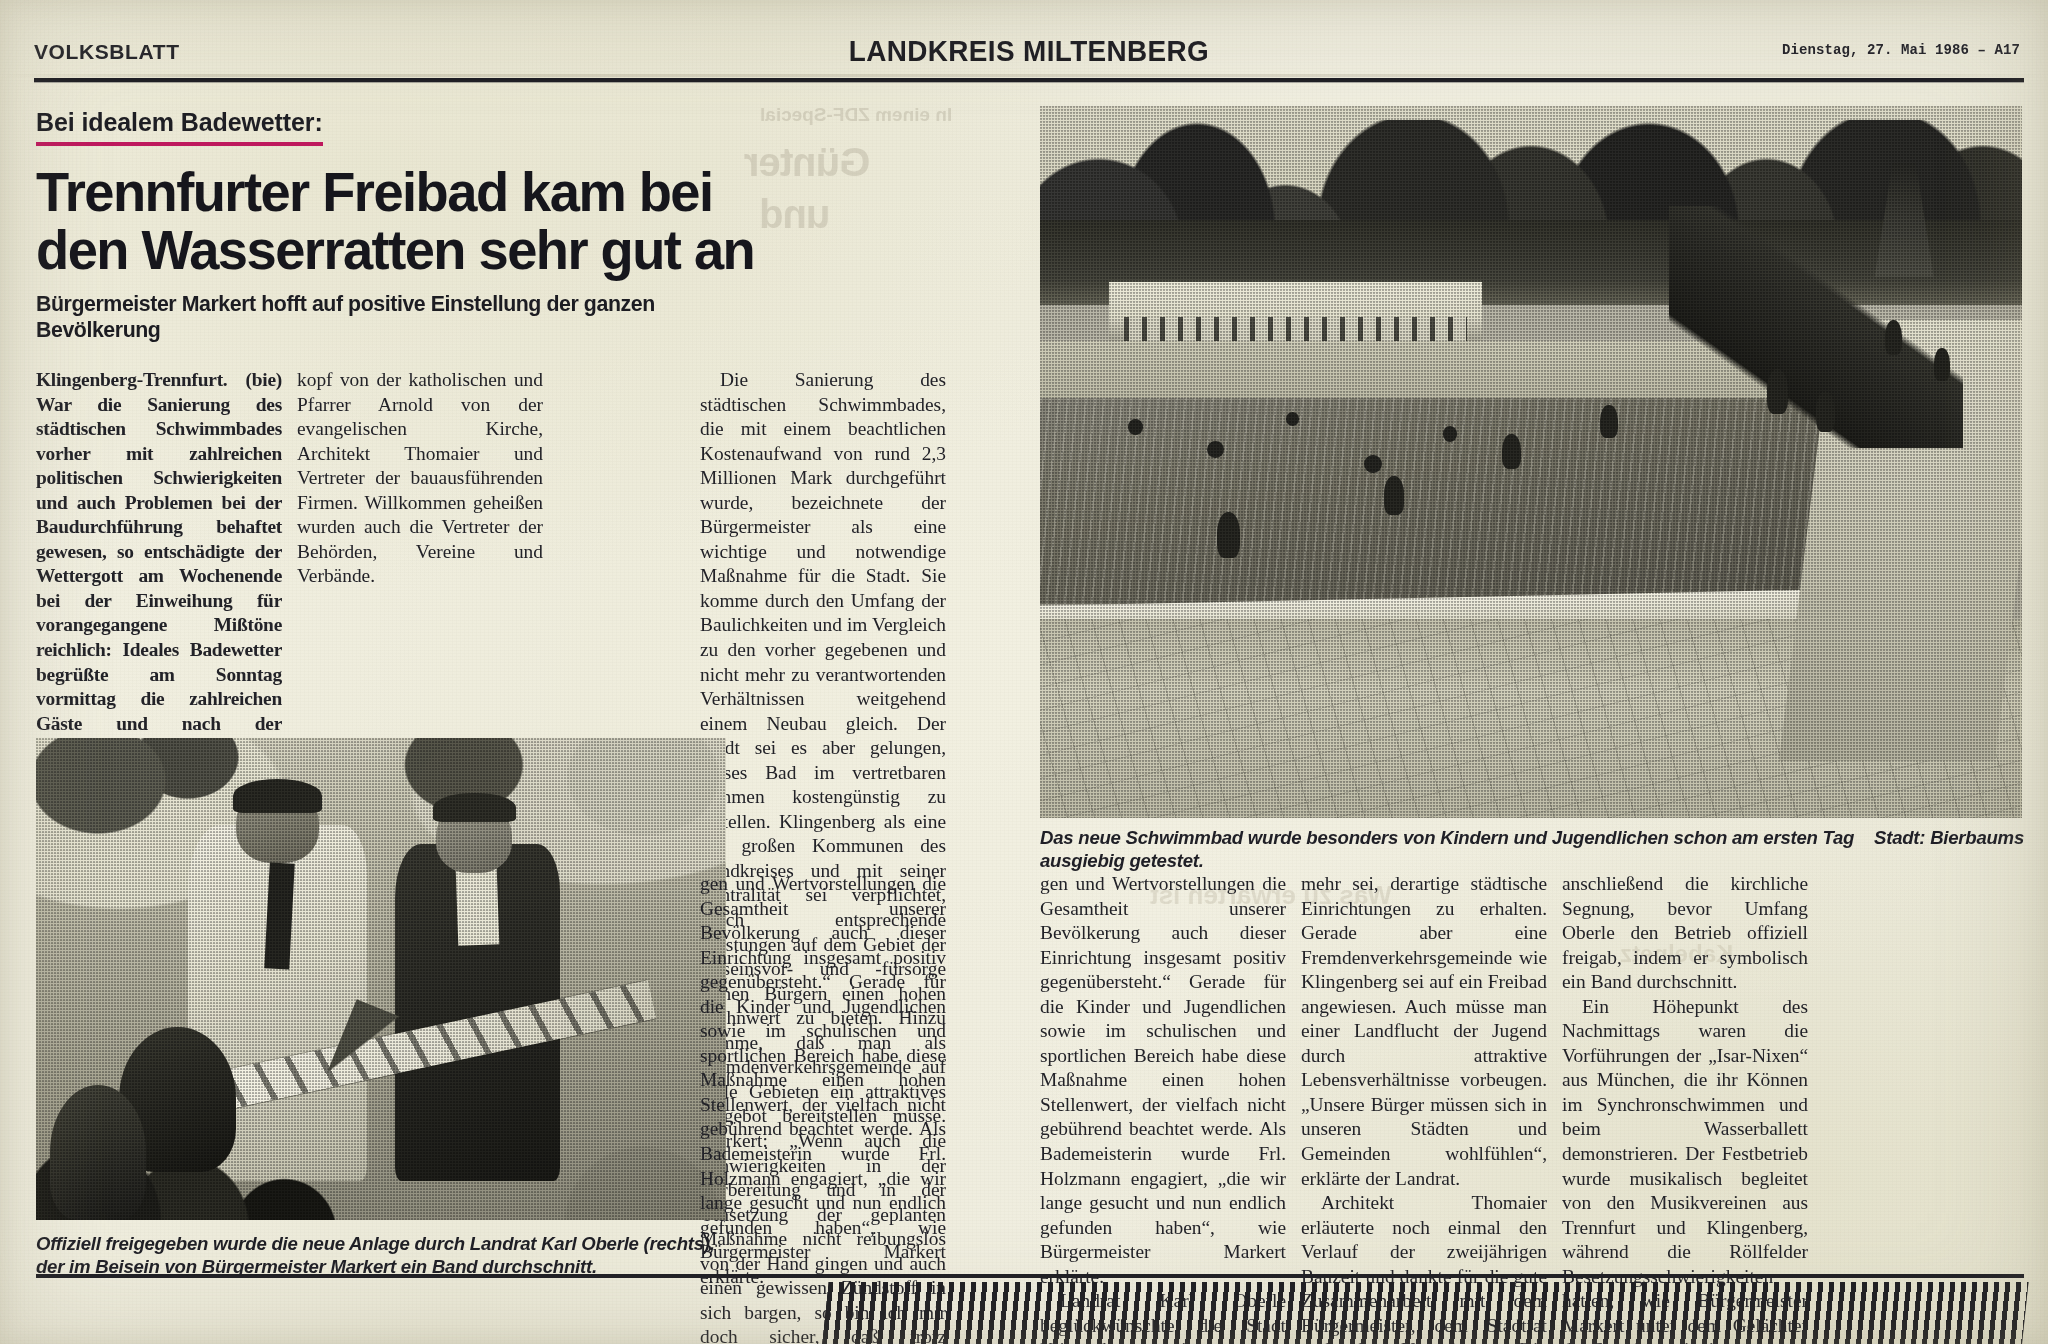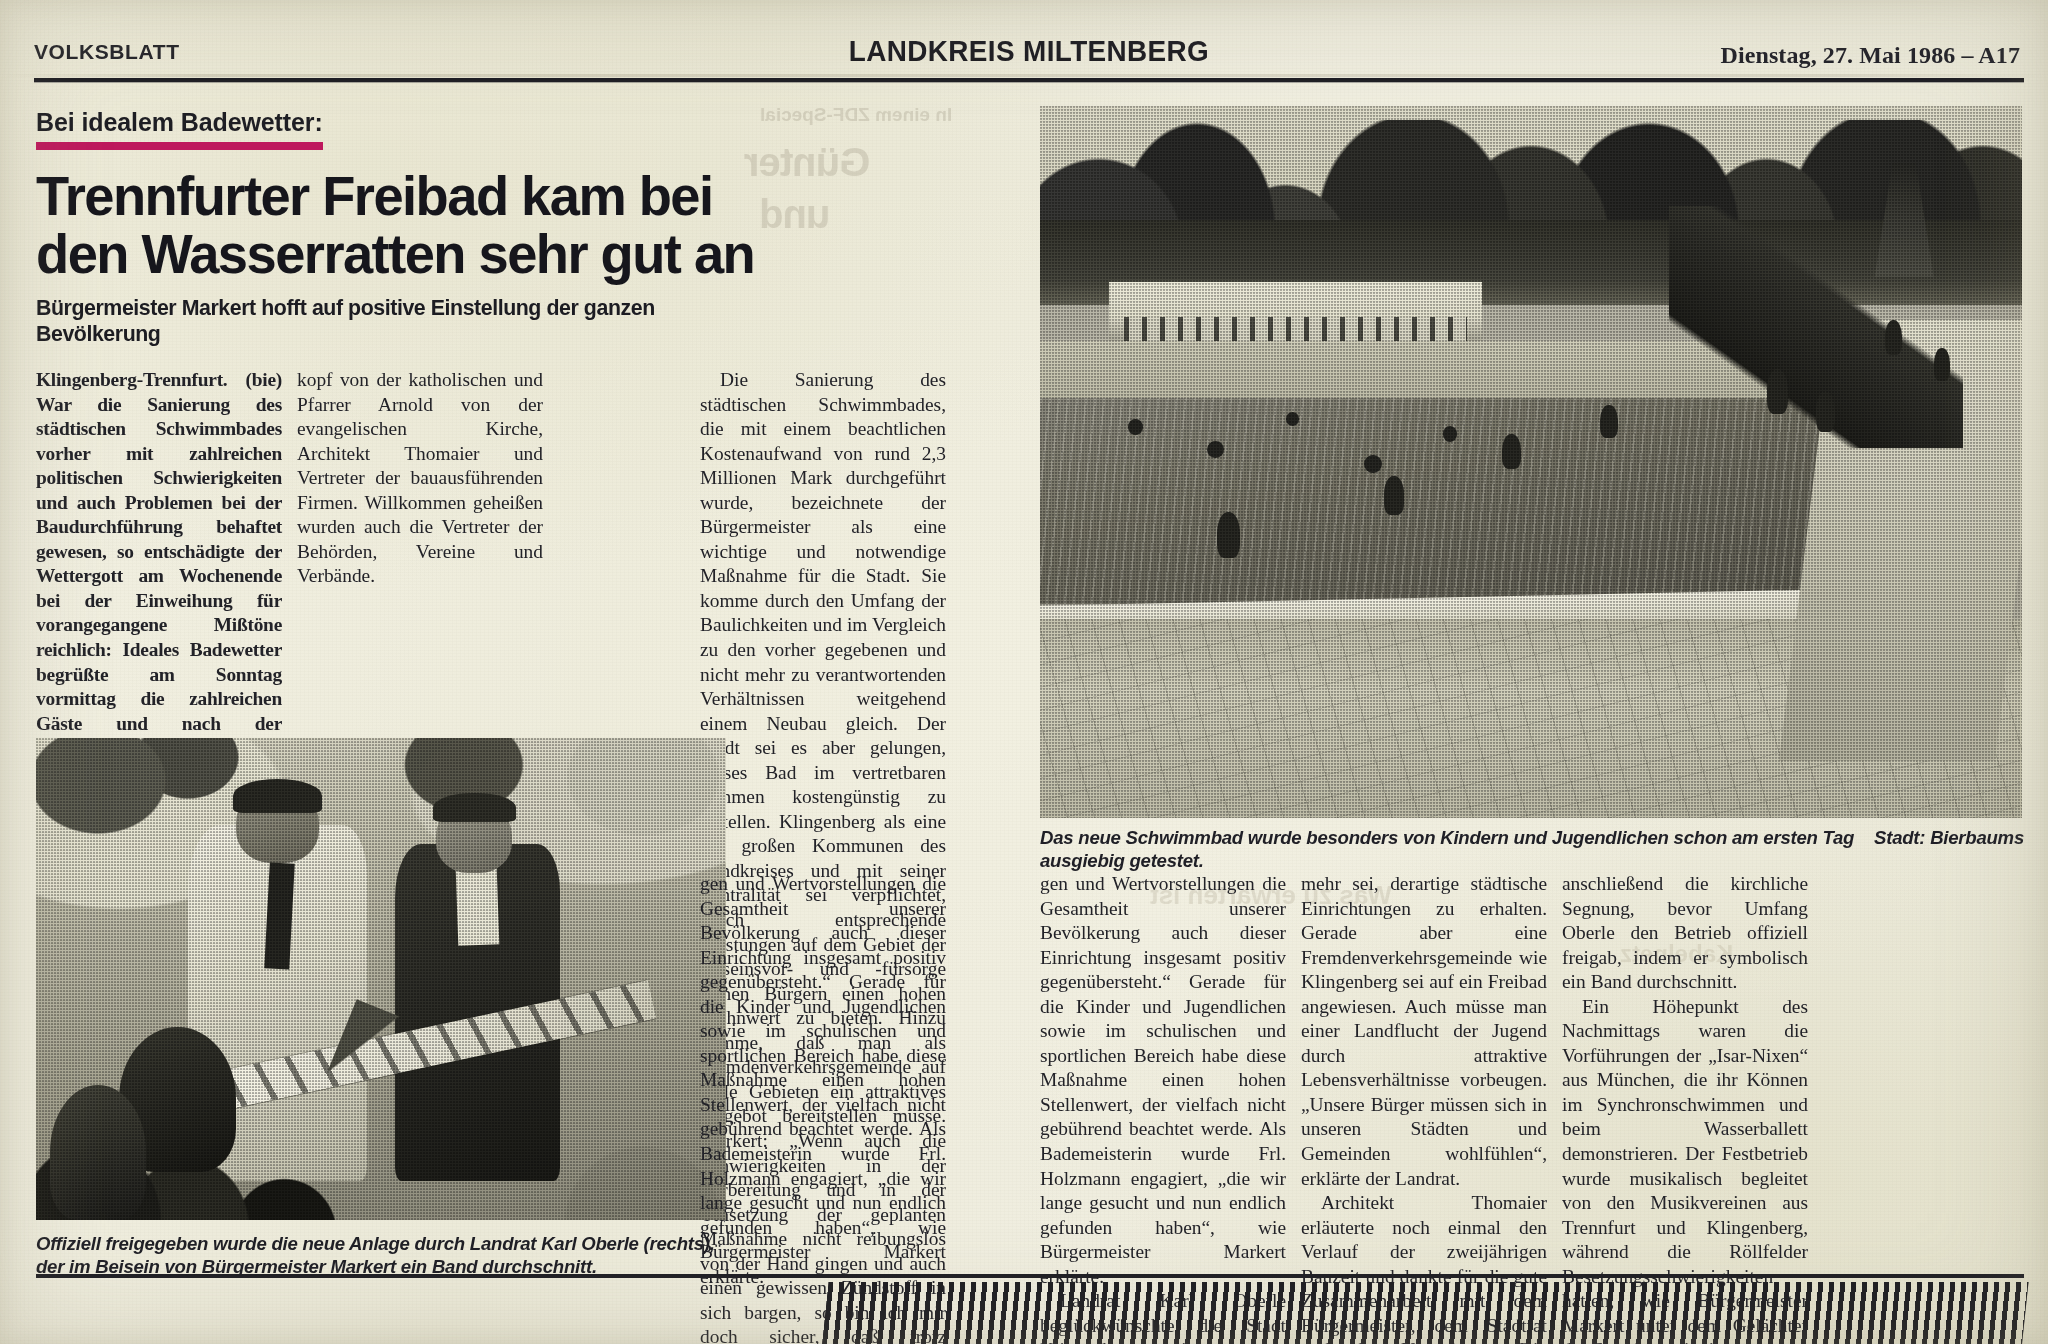--- a/index.html
+++ b/index.html
@@ -52,22 +52,22 @@
   .mast-center {
     position:absolute; left:0; right:0; top:-6px;
     text-align:center;
     font-family:"Liberation Sans", sans-serif;
     font-weight:700; font-size:30px; letter-spacing:.4px;
     color:#1c1c22;
     transform:scaleX(.93);
   }
   .mast-right {
     position:absolute; right:4px; top:2px;
-    font-family:Liberation Serif, serif;
-    font-weight:700; font-size:24px; letter-spacing:.1px;
+    font-family:Liberation Mono, monospace;
+    font-weight:700; font-size:14px; letter-spacing:.1px;
     color:#22222a;
   }
   .mast-rule {
     position:absolute; left:34px; right:24px; top:78px; height:4px;
     background:#1e1e24;
   }
   .mast-rule::after {
     content:""; position:absolute; left:0; right:0; top:4px; height:1px;
     background:rgba(40,40,48,.35);
   }
@@ -88,21 +88,21 @@
   .bleed-4 { left:1150px; top:880px; font-size:26px; color:rgba(125,112,88,.16); }
   .bleed-5 { left:1620px; top:940px; font-size:24px; color:rgba(125,112,88,.14); }
 
   
   .headblock { position:absolute; left:36px; top:108px; width:742px; }
   .kicker {
     font-family:"Liberation Sans", sans-serif;
     font-weight:700; font-size:25px; color:#1e1e24;
     display:inline-block;
     padding-bottom:5px;
-    border-bottom:8px solid #be185d;
+    border-bottom:4px solid #be185d;
     letter-spacing:-.1px;
   }
   .headline {
     margin-top:17px;
     font-family:"Liberation Sans", sans-serif;
     font-weight:700;
     font-size:56px;
     line-height:58px;
     letter-spacing:-1.6px;
     color:#16161c;

